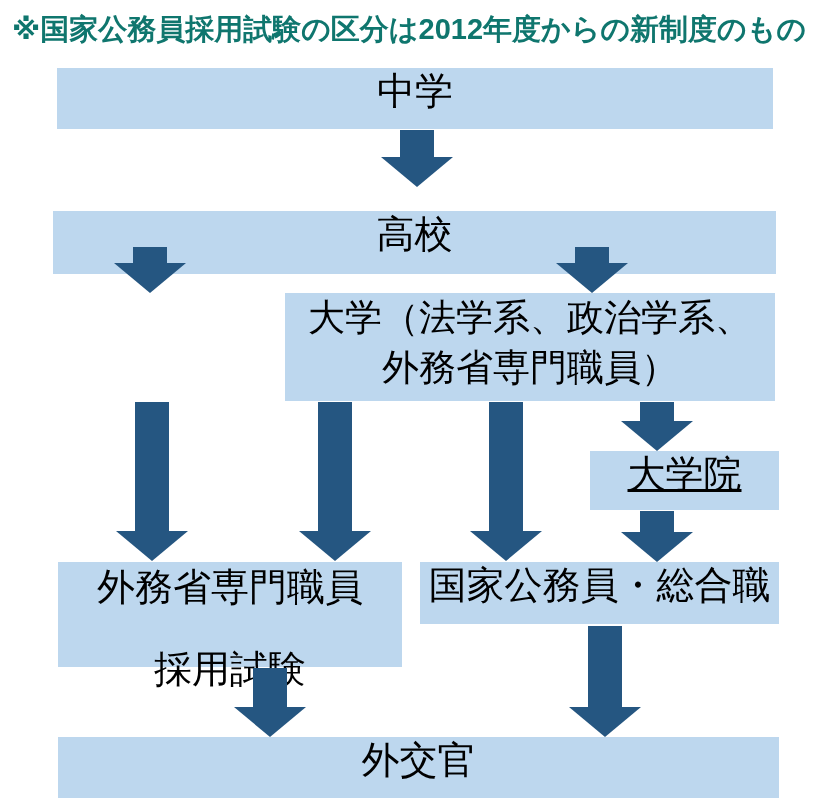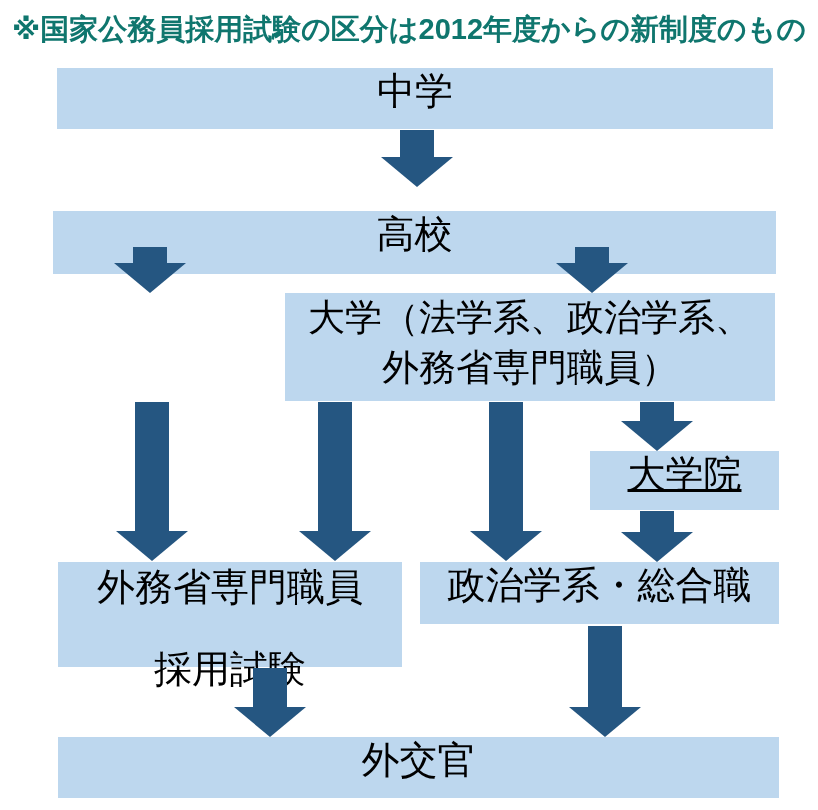--- a/index.html
+++ b/index.html
@@ -112,21 +112,21 @@
     <div class="stem"></div>
     <div class="head"></div>
   </div>
 
   <div class="box two-line" style="left:58px;top:562px;width:344px;height:105px;font-size:38px;gap:32px;">
     <div>外務省専門職員</div>
     <div>採用試験</div>
   </div>
 
   <div class="box" style="left:420px;top:562px;width:359px;height:62px;">
-    <div>政治学系・総合職</div>
+    <div>国家公務員・総合職</div>
   </div>
 
   <div class="arrow" style="left:234px;top:668px;height:69px;">
     <div class="stem"></div>
     <div class="head"></div>
   </div>
   <div class="arrow" style="left:569px;top:626px;height:111px;">
     <div class="stem"></div>
     <div class="head"></div>
   </div>

